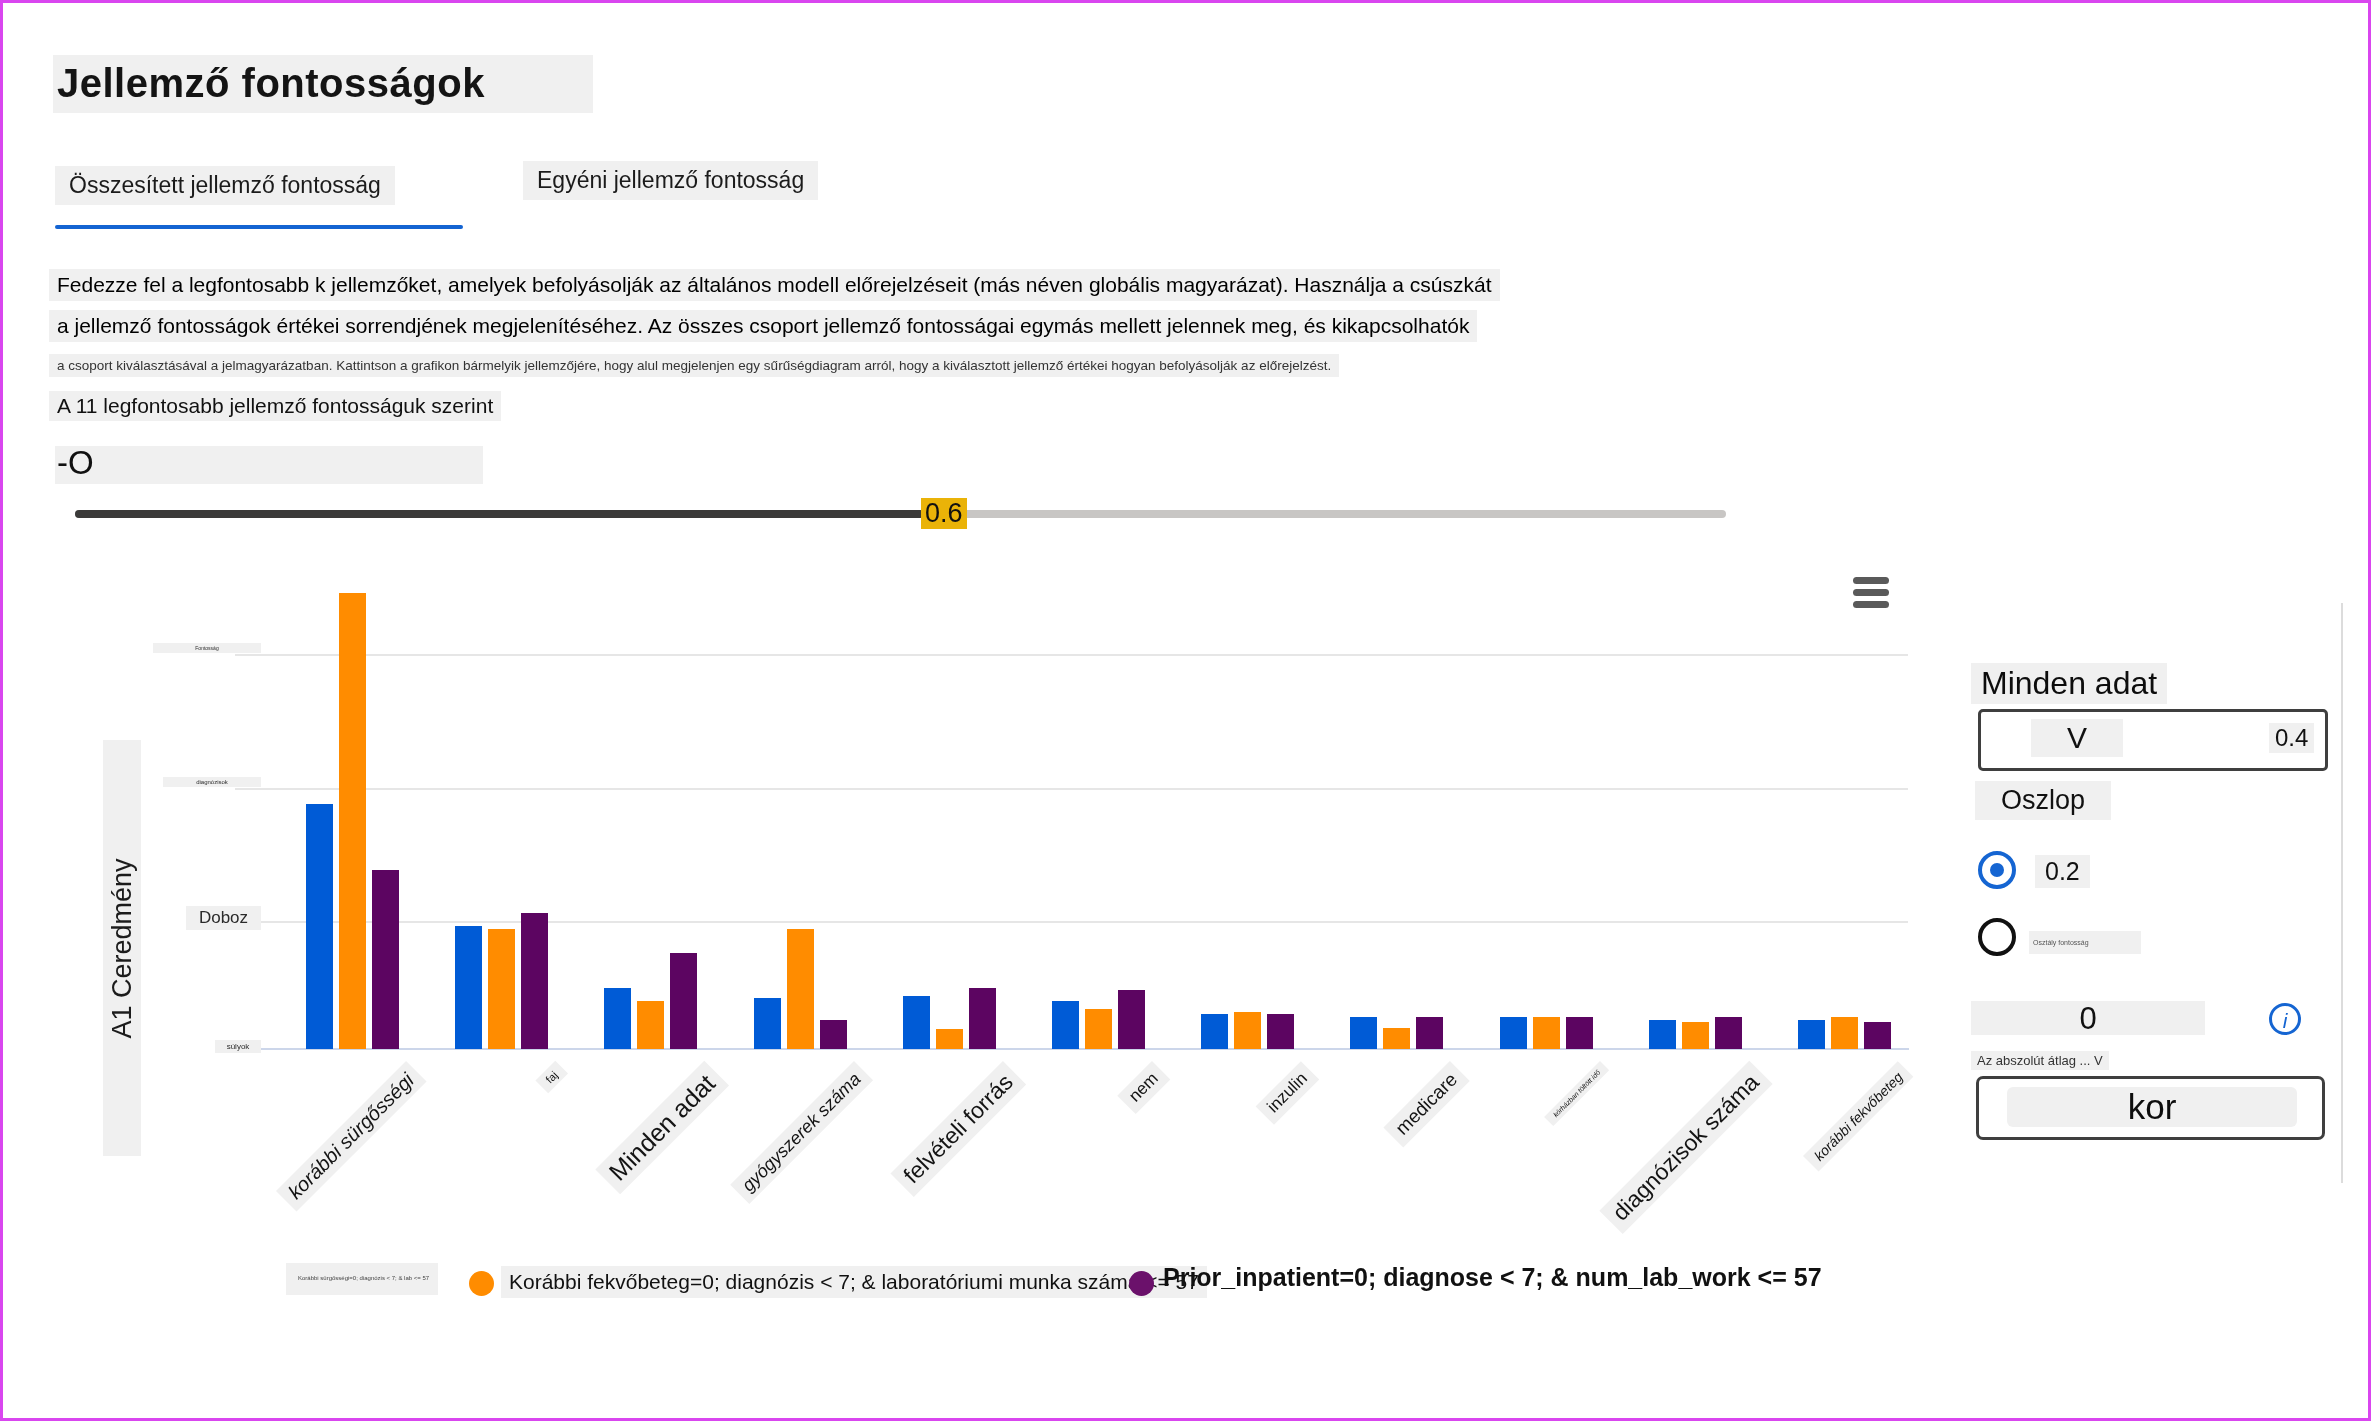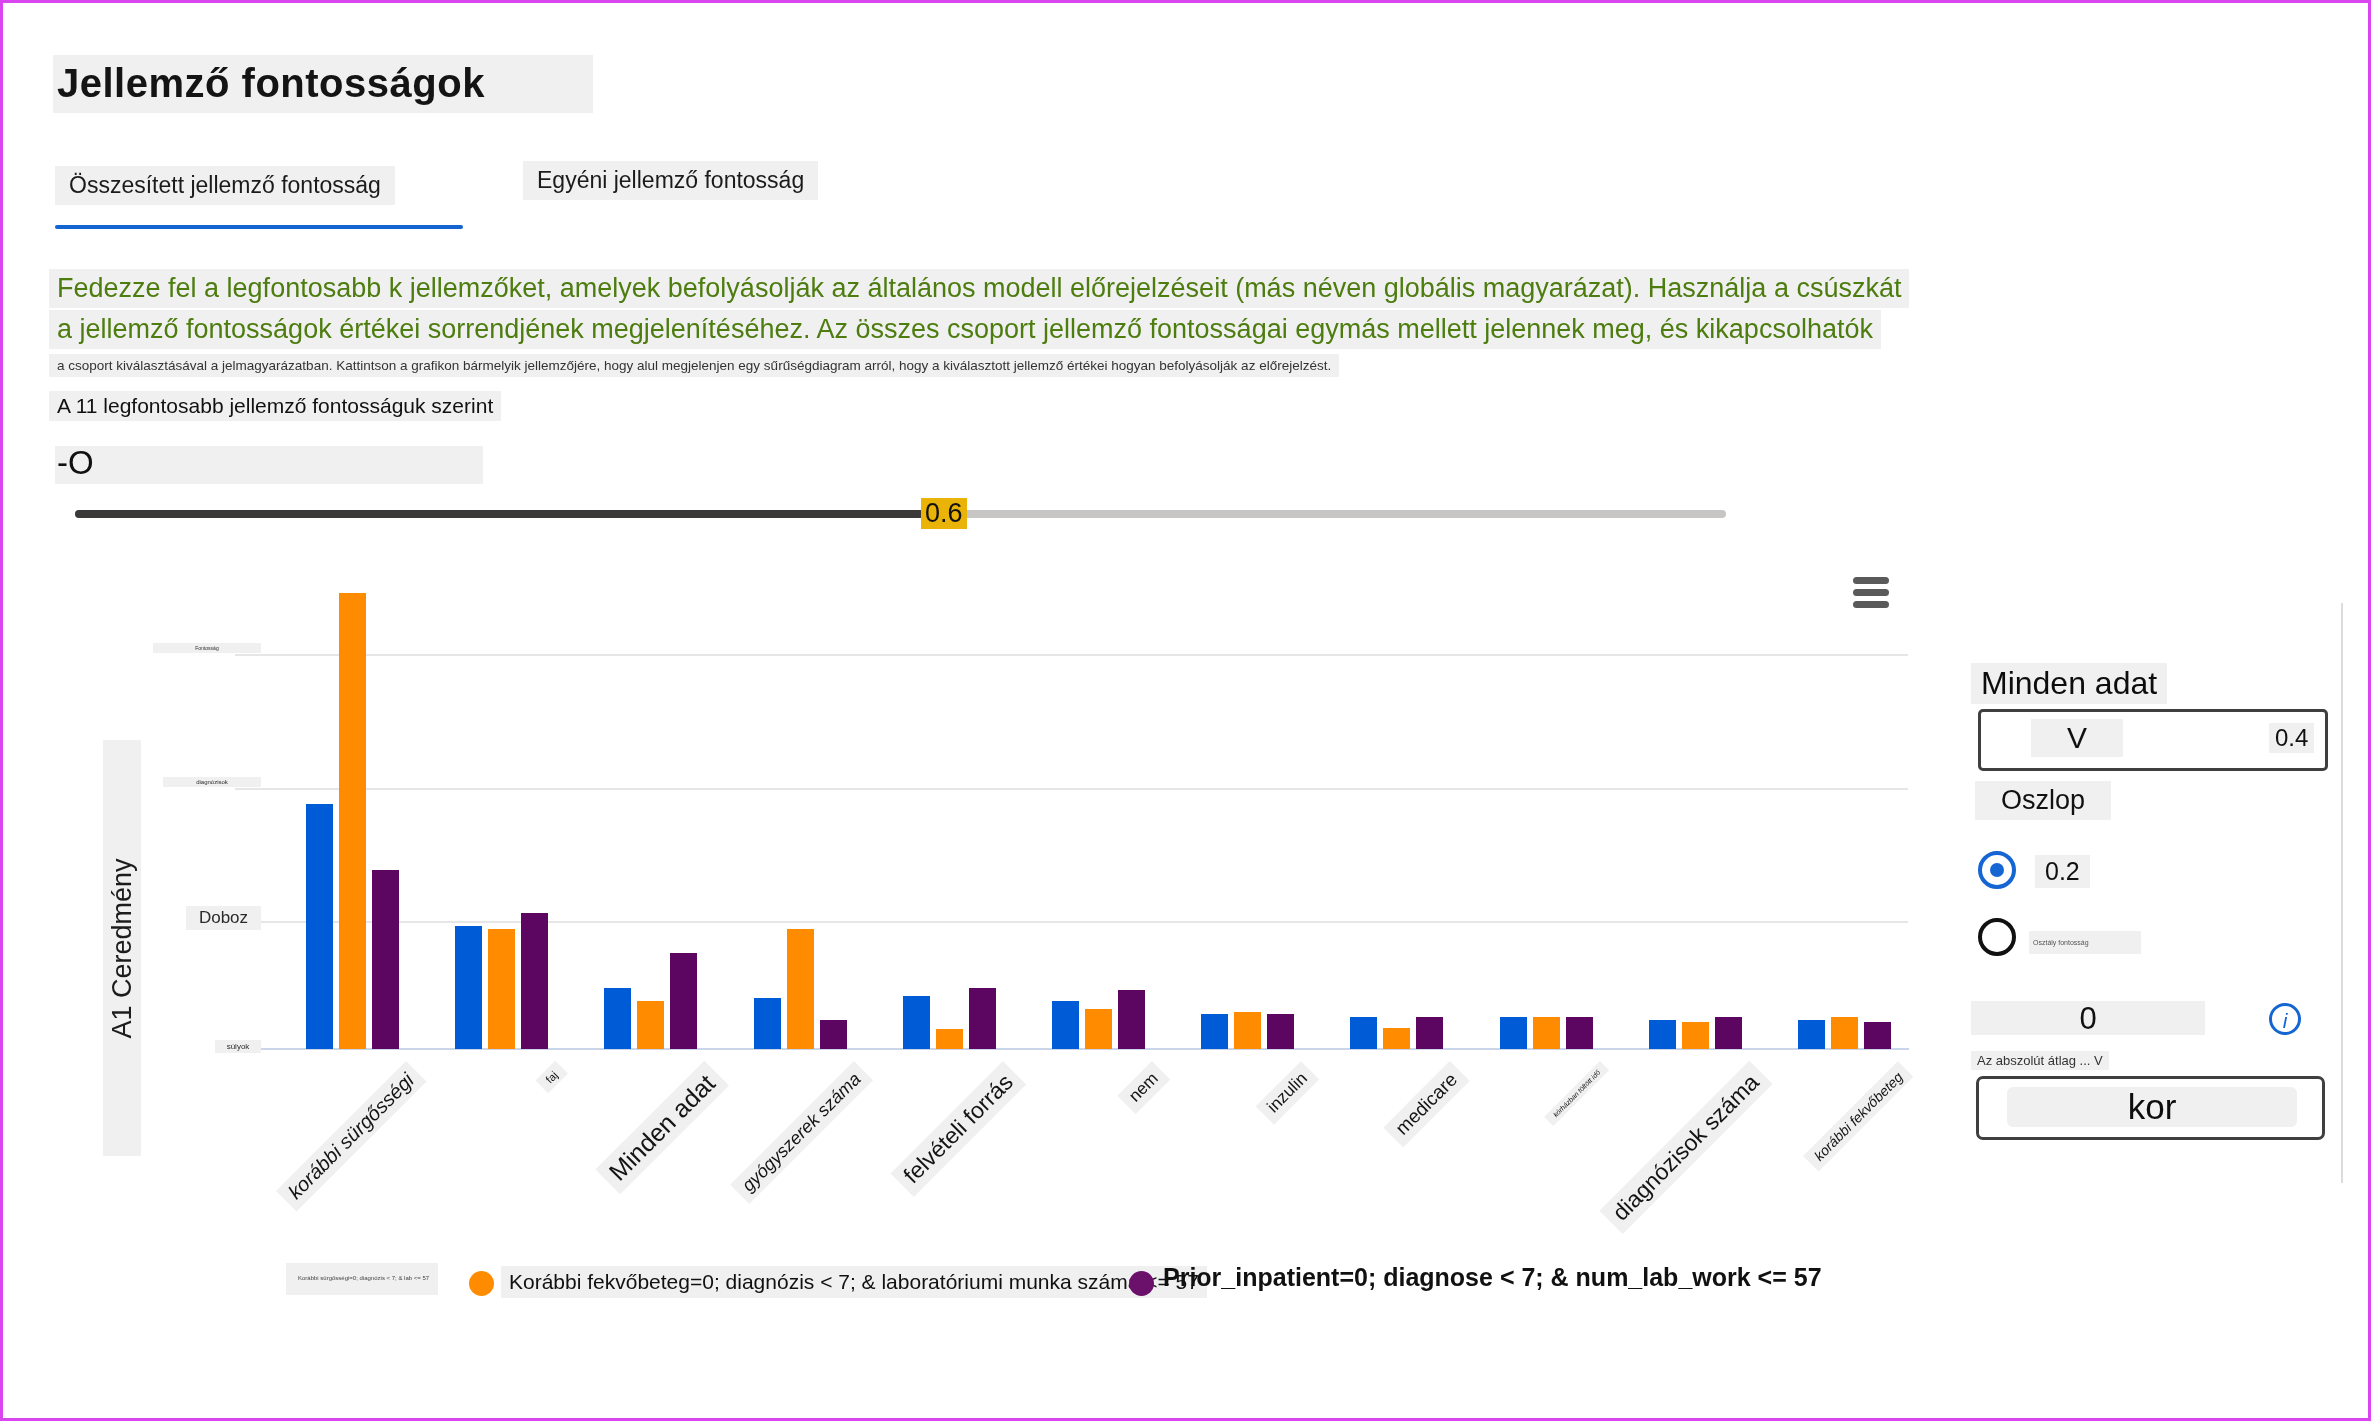--- a/index.html
+++ b/index.html
@@ -7,21 +7,21 @@
   #stage{position:relative;width:2371px;height:1421px;background:#fff;border:3px solid #d946ef;overflow:hidden;}
   .hl{background:#f0f0f0;}
   .abs{position:absolute;}
   
   #page-title{left:50px;top:52px;width:540px;height:58px;font-size:40px;font-weight:600;color:#141414;padding:6px 14px 0 4px;letter-spacing:.5px;}
   .tab{font-size:23px;color:#1b1b1b;padding:6px 14px;white-space:nowrap;}
   #tab1{left:52px;top:163px;}
   #tab1-underline{left:52px;top:222px;width:408px;height:4px;background:#1464d2;border-radius:2px;}
   #tab2{left:520px;top:158px;}
   
-  .desc{font-size:27px;color:#4d7c0f;padding:4px 8px;white-space:nowrap;}
+  .desc{font-size:21px;color:#000000;padding:4px 8px;white-space:nowrap;}
   #desc1{left:46px;top:266px;}
   #desc2{left:46px;top:307px;}
   #desc3{left:46px;top:351px;font-size:13.5px;color:#333;}
   #chart-heading{left:46px;top:388px;font-size:21px;color:#111;padding:3px 8px;}
   
   #knob-box{left:52px;top:443px;width:428px;height:38px;}
   #knob-label{left:54px;top:441px;font-size:33px;color:#111;}
   #slider-track{left:72px;top:507px;width:1651px;height:8px;background:#c8c6c4;border-radius:4px;}
   #slider-fill{left:72px;top:507px;width:849px;height:8px;background:#3b3a39;border-radius:4px;}
   #slider-value{left:918px;top:495px;font-size:27px;color:#111;padding:0 4px;background:#eab308;}

